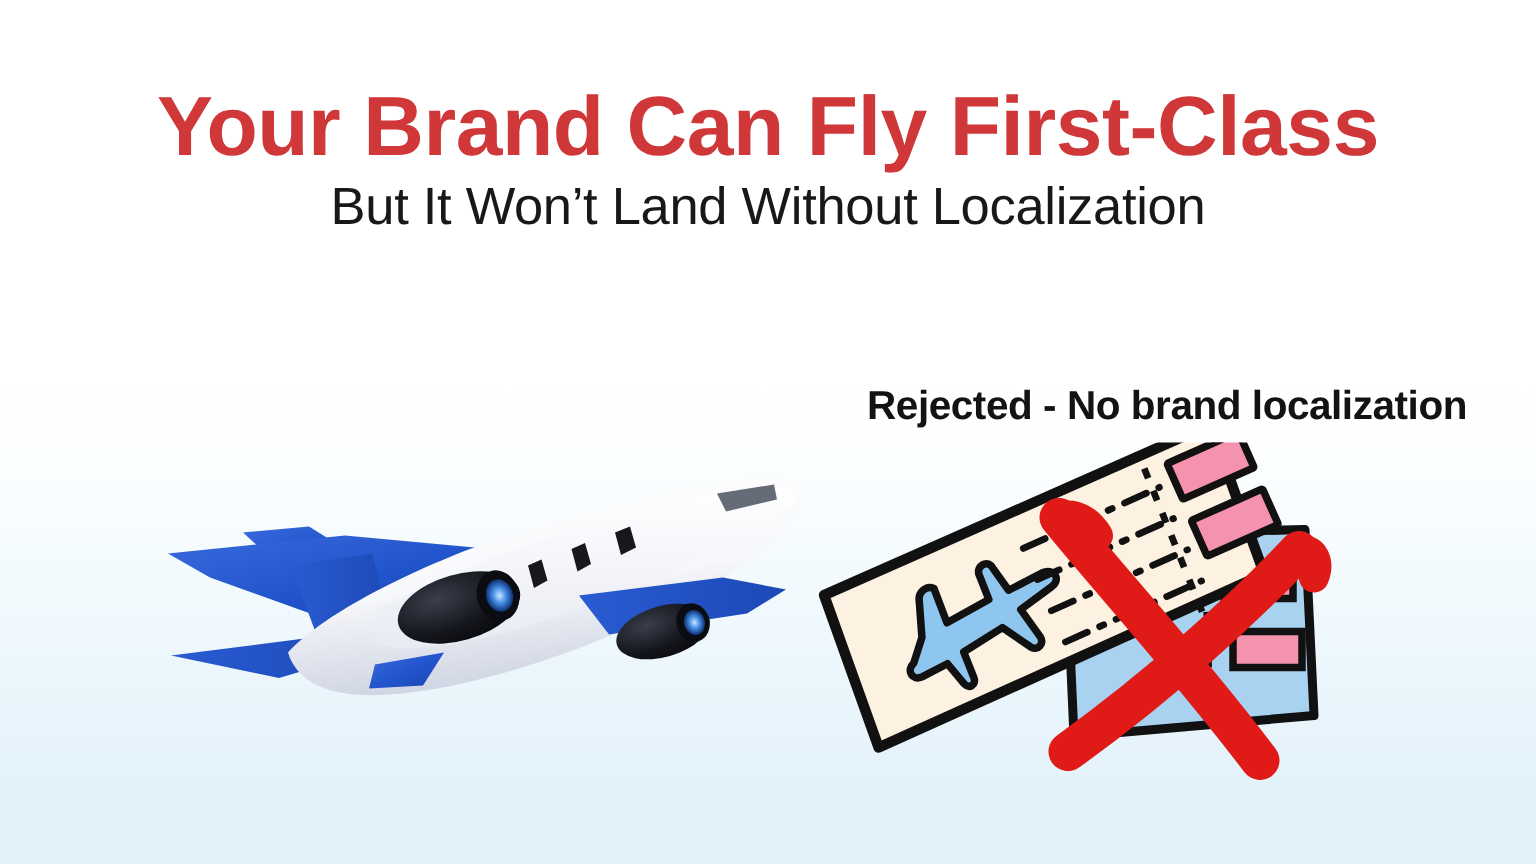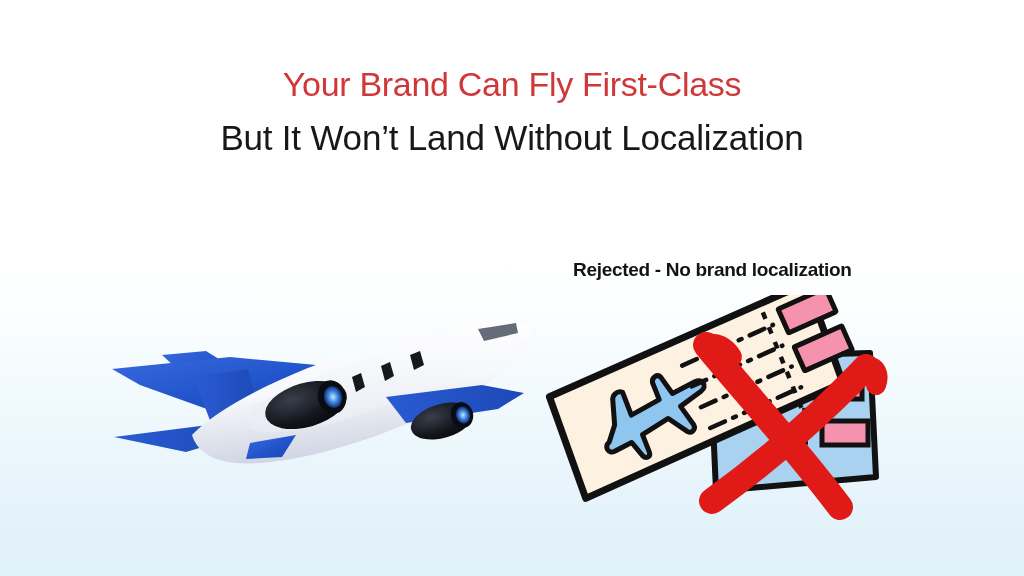--- a/index.html
+++ b/index.html
@@ -27,23 +27,23 @@
     overflow: hidden;
   }
 
   
   .headline {
     position: absolute;
     left: 0;
     top: 58px;
     width: 1024px;
     text-align: center;
-    font-size: 34px;
+    font-size: 56px;
     line-height: 52px;
-    font-weight: 400;
+    font-weight: 700;
     letter-spacing: -0.3px;
     color: #cf3739;
     white-space: nowrap;
   }
   .subheadline {
     position: absolute;
     left: 0;
     top: 120px;
     width: 1024px;
     text-align: center;
@@ -54,21 +54,22 @@
     color: #17181a;
     white-space: nowrap;
   }
 
   
   .reject-caption {
     position: absolute;
     left: 573px;
     top: 255px;
     width: 410px;
-    font-size: 19px;
+    text-align: center;
+    font-size: 27px;
     line-height: 30px;
     font-weight: 700;
     letter-spacing: -0.3px;
     color: #131313;
     white-space: nowrap;
   }
 
   
   .jet-art {
     position: absolute;

